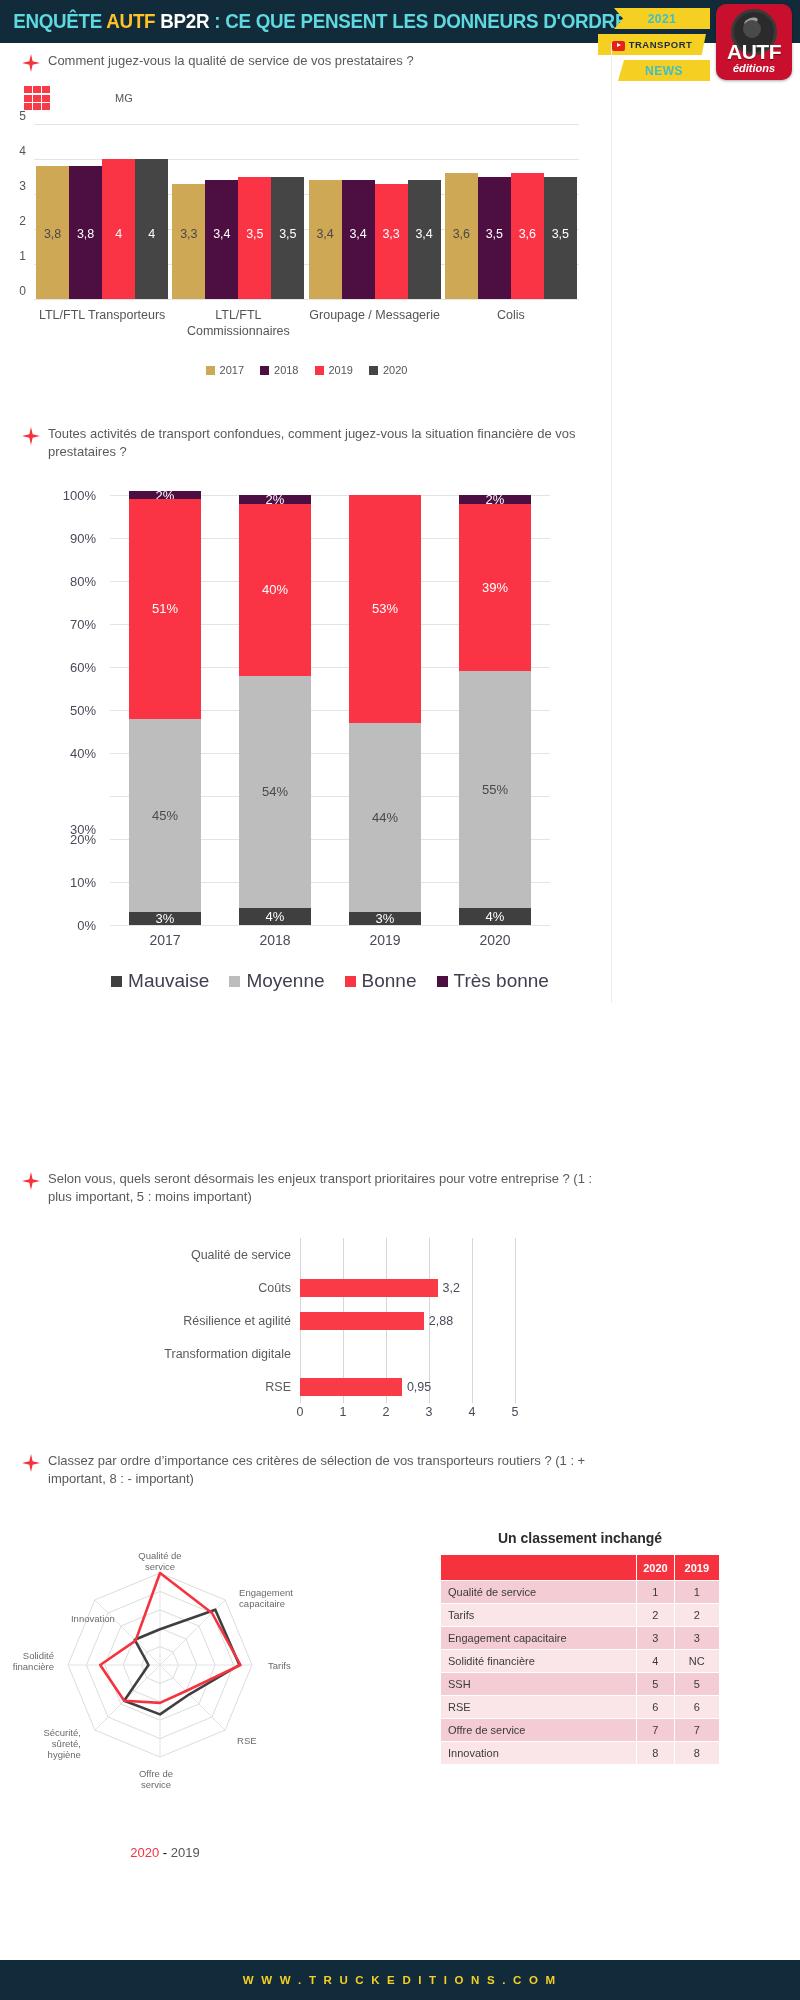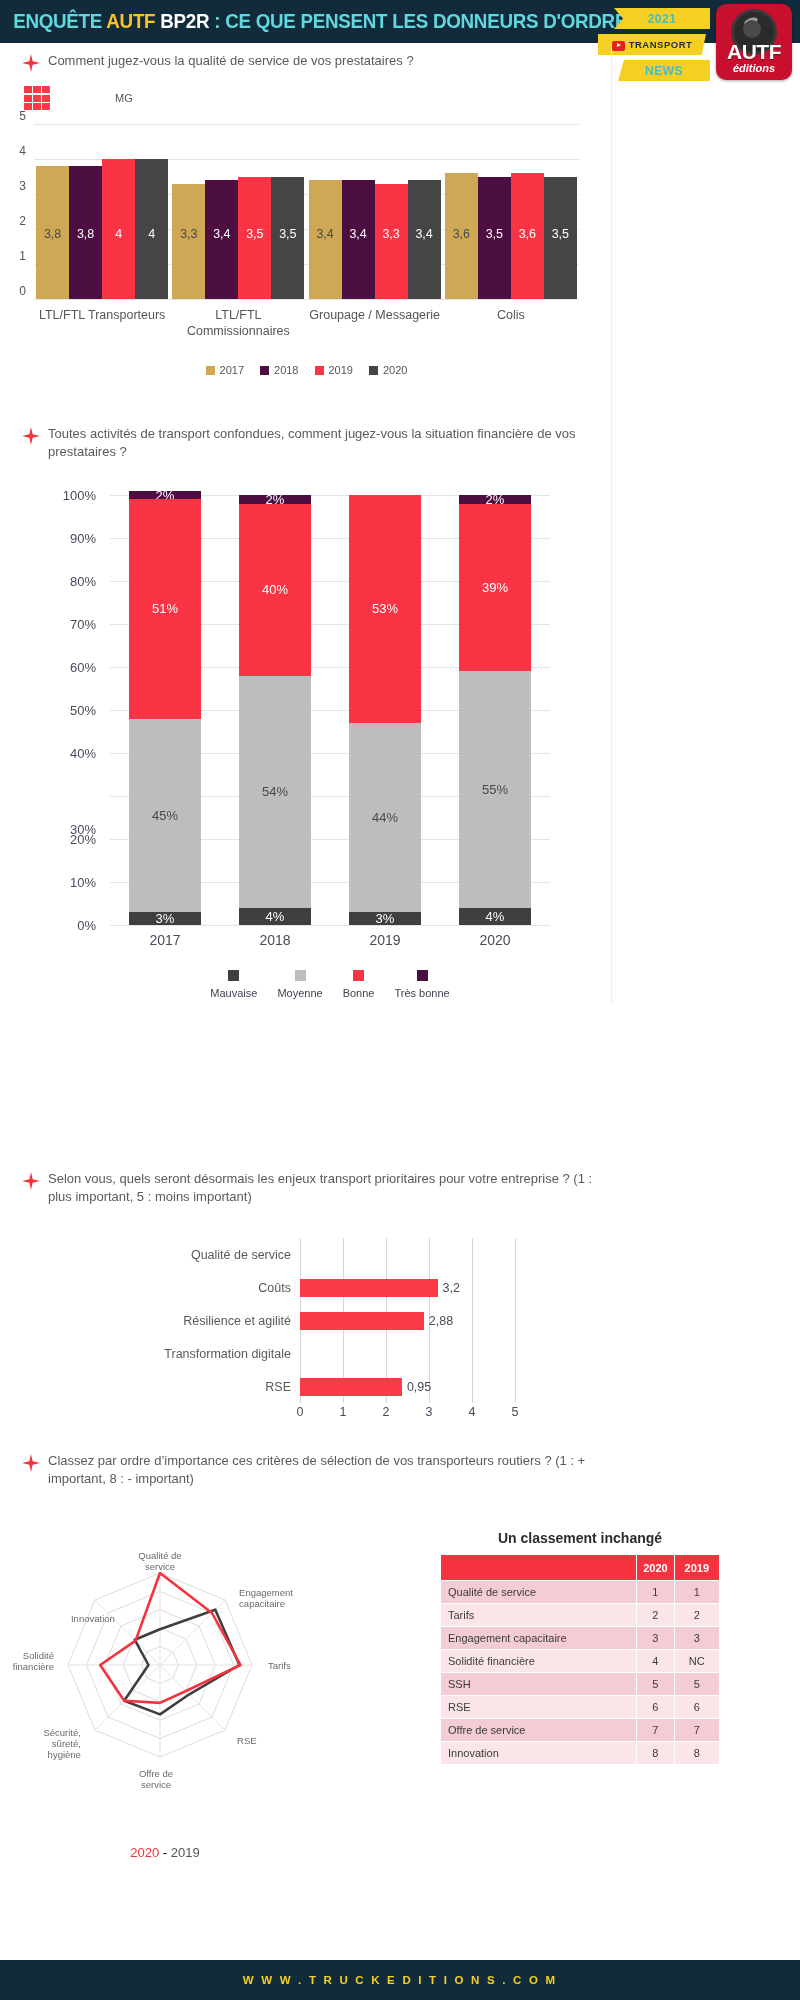--- a/index.html
+++ b/index.html
@@ -102,21 +102,21 @@
   .c2-yaxis span { position:absolute; right:8px; font-size:13px; color:#4a4a5a; transform:translateY(-50%); }
   .c2-groups { position:absolute; inset:0; display:flex; }
   .c2-group { flex:1; display:flex; align-items:flex-end; justify-content:center; position:relative; }
   .c2-bar { width:72px; display:flex; flex-direction:column; }
   .c2-seg { display:flex; align-items:center; justify-content:center;
             font-size:13px; color:#fff; }
   .c2-cats { position:absolute; left:110px; top:462px; width:440px; display:flex; }
   .c2-cat { flex:1; text-align:center; font-size:14px; color:#4a4a5a; }
   .c2-legend { position:absolute; left:60px; top:500px; width:540px;
                display:flex; justify-content:center; gap:20px; align-items:center; }
-  .c2-legend .lg-item { font-size:11px; color:#3f3f4f; gap:6px;flex-direction:column; }
+  .c2-legend .lg-item { font-size:19px; color:#3f3f4f; gap:6px; }
   .c2-legend .lg-sw { width:11px; height:11px; }
 
   
   .chart3 { position:absolute; left:0; top:1230px; width:640px; height:190px; }
   .c3-rows { position:absolute; left:130px; top:8px; width:460px; }
   .c3-row { height:33px; display:flex; align-items:center; }
   .c3-lab { width:170px; text-align:right; padding-right:9px; font-size:12.5px; color:#5a5a5a; }
   .c3-track { position:relative; width:215px; height:33px; display:flex; align-items:center; }
   .c3-bar { height:18px; background:#f93a47; }
   .c3-val { font-size:12.5px; color:#4a4a5a; margin-left:5px; white-space:nowrap; }

